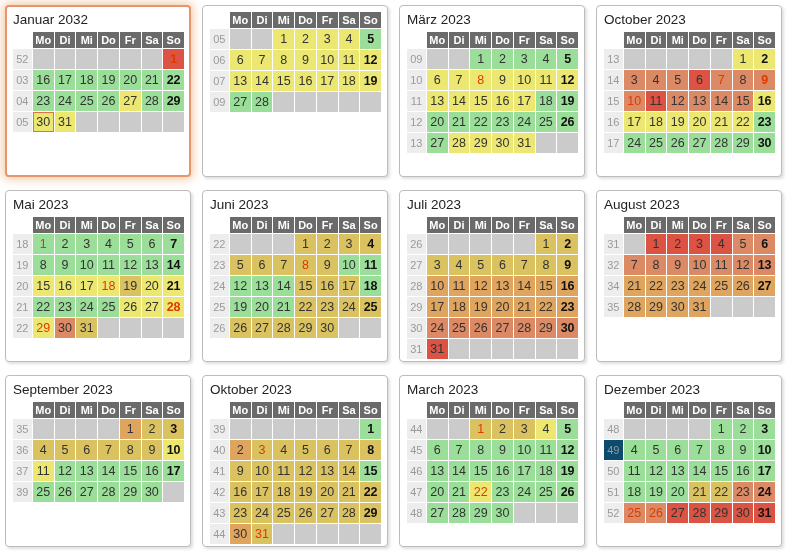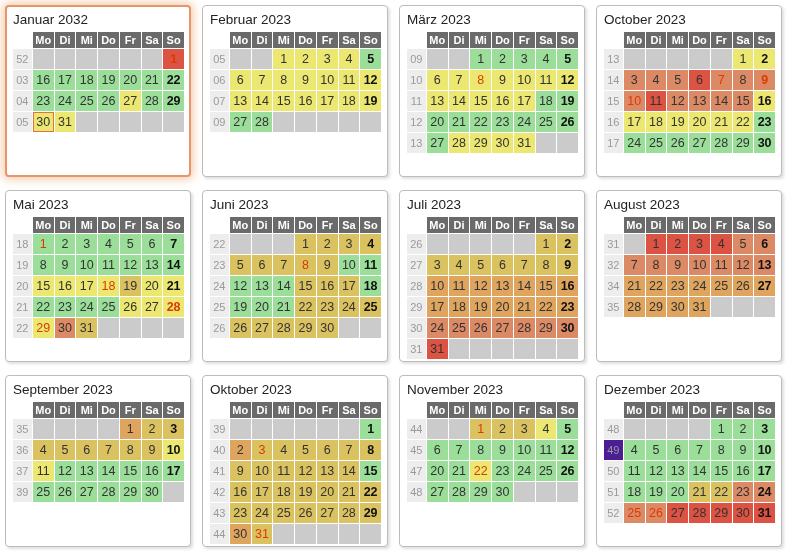--- a/index.html
+++ b/index.html
@@ -122,21 +122,20 @@
             <td class="empty" style="background: rgb(203, 203, 203);"></td>
             <td class="empty" style="background: rgb(203, 203, 203);"></td>
             <td class="empty" style="background: rgb(203, 203, 203);"></td>
             <td class="empty" style="background: rgb(203, 203, 203);"></td>
             <td class="empty" style="background: rgb(203, 203, 203);"></td>
           </tr>
         </tbody>
       </table>
     </div>
     <div class="month">
-      <div class="month-title">Februar 2023</div>
       <table class="cal">
         <thead>
           <tr>
             <th class="wn-h"></th>
             <th class="dow" style="background: rgb(106, 106, 106); color: rgb(255, 255, 255);">Mo</th>
             <th class="dow" style="background: rgb(106, 106, 106); color: rgb(255, 255, 255);">Di</th>
             <th class="dow" style="background: rgb(106, 106, 106); color: rgb(255, 255, 255);">Mi</th>
             <th class="dow" style="background: rgb(106, 106, 106); color: rgb(255, 255, 255);">Do</th>
             <th class="dow" style="background: rgb(106, 106, 106); color: rgb(255, 255, 255);">Fr</th>
             <th class="dow" style="background: rgb(106, 106, 106); color: rgb(255, 255, 255);">Sa</th>
@@ -733,21 +732,21 @@
             <td class="empty" style="background: rgb(203, 203, 203);"></td>
             <td class="empty" style="background: rgb(203, 203, 203);"></td>
             <td class="empty" style="background: rgb(203, 203, 203);"></td>
             <td class="empty" style="background: rgb(203, 203, 203);"></td>
             <td class="empty" style="background: rgb(203, 203, 203);"></td>
           </tr>
         </tbody>
       </table>
     </div>
     <div class="month">
-      <div class="month-title">November 2023</div>
+      <div class="month-title">March 2023</div>
       <table class="cal">
         <thead>
           <tr>
             <th class="wn-h"></th>
             <th class="dow" style="background: rgb(106, 106, 106); color: rgb(255, 255, 255);">Mo</th>
             <th class="dow" style="background: rgb(106, 106, 106); color: rgb(255, 255, 255);">Di</th>
             <th class="dow" style="background: rgb(106, 106, 106); color: rgb(255, 255, 255);">Mi</th>
             <th class="dow" style="background: rgb(106, 106, 106); color: rgb(255, 255, 255);">Do</th>
             <th class="dow" style="background: rgb(106, 106, 106); color: rgb(255, 255, 255);">Fr</th>
             <th class="dow" style="background: rgb(106, 106, 106); color: rgb(255, 255, 255);">Sa</th>
@@ -769,20 +768,30 @@
             <td class="wn" style="background: rgb(237, 237, 237); color: rgb(154, 154, 154);">45</td>
             <td class="day" style="background: rgb(154, 222, 154);">6</td>
             <td class="day" style="background: rgb(154, 222, 154);">7</td>
             <td class="day" style="background: rgb(154, 222, 154);">8</td>
             <td class="day" style="background: rgb(154, 222, 154);">9</td>
             <td class="day" style="background: rgb(154, 222, 154);">10</td>
             <td class="day" style="background: rgb(154, 222, 154);">11</td>
             <td class="day sun" style="background: rgb(154, 222, 154);">12</td>
           </tr>
           <tr>
+            <td class="wn" style="background: rgb(237, 237, 237); color: rgb(154, 154, 154);">46</td>
+            <td class="day" style="background: rgb(154, 222, 154);">13</td>
+            <td class="day" style="background: rgb(154, 222, 154);">14</td>
+            <td class="day" style="background: rgb(154, 222, 154);">15</td>
+            <td class="day" style="background: rgb(154, 222, 154);">16</td>
+            <td class="day" style="background: rgb(154, 222, 154);">17</td>
+            <td class="day" style="background: rgb(154, 222, 154);">18</td>
+            <td class="day sun" style="background: rgb(154, 222, 154);">19</td>
+          </tr>
+          <tr>
             <td class="wn" style="background: rgb(237, 237, 237); color: rgb(154, 154, 154);">47</td>
             <td class="day" style="background: rgb(154, 222, 154);">20</td>
             <td class="day" style="background: rgb(154, 222, 154);">21</td>
             <td class="day" style="background: rgb(235, 231, 113); color: rgb(221, 58, 0);">22</td>
             <td class="day" style="background: rgb(154, 222, 154);">23</td>
             <td class="day" style="background: rgb(154, 222, 154);">24</td>
             <td class="day" style="background: rgb(154, 222, 154);">25</td>
             <td class="day sun" style="background: rgb(154, 222, 154);">26</td>
           </tr>
           <tr>
@@ -818,21 +827,21 @@
             <td class="wn" style="background: rgb(237, 237, 237); color: rgb(154, 154, 154);">48</td>
             <td class="empty" style="background: rgb(203, 203, 203);"></td>
             <td class="empty" style="background: rgb(203, 203, 203);"></td>
             <td class="empty" style="background: rgb(203, 203, 203);"></td>
             <td class="empty" style="background: rgb(203, 203, 203);"></td>
             <td class="day" style="background: rgb(154, 222, 154);">1</td>
             <td class="day" style="background: rgb(154, 222, 154);">2</td>
             <td class="day sun" style="background: rgb(154, 222, 154);">3</td>
           </tr>
           <tr>
-            <td class="wn" style="background: #4c1d95; color: rgb(154, 154, 154);">49</td>
+            <td class="wn" style="background: #0c4a6e; color: rgb(154, 154, 154);">49</td>
             <td class="day" style="background: rgb(154, 222, 154);">4</td>
             <td class="day" style="background: rgb(154, 222, 154);">5</td>
             <td class="day" style="background: rgb(154, 222, 154);">6</td>
             <td class="day" style="background: rgb(154, 222, 154);">7</td>
             <td class="day" style="background: rgb(154, 222, 154);">8</td>
             <td class="day" style="background: rgb(154, 222, 154);">9</td>
             <td class="day sun" style="background: rgb(154, 222, 154);">10</td>
           </tr>
           <tr>
             <td class="wn" style="background: rgb(237, 237, 237); color: rgb(154, 154, 154);">50</td>

